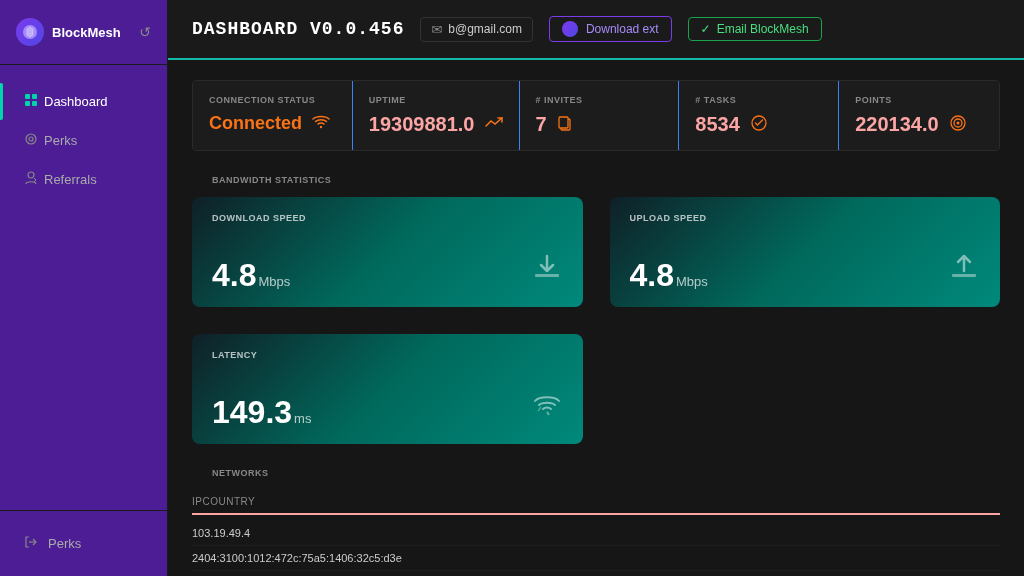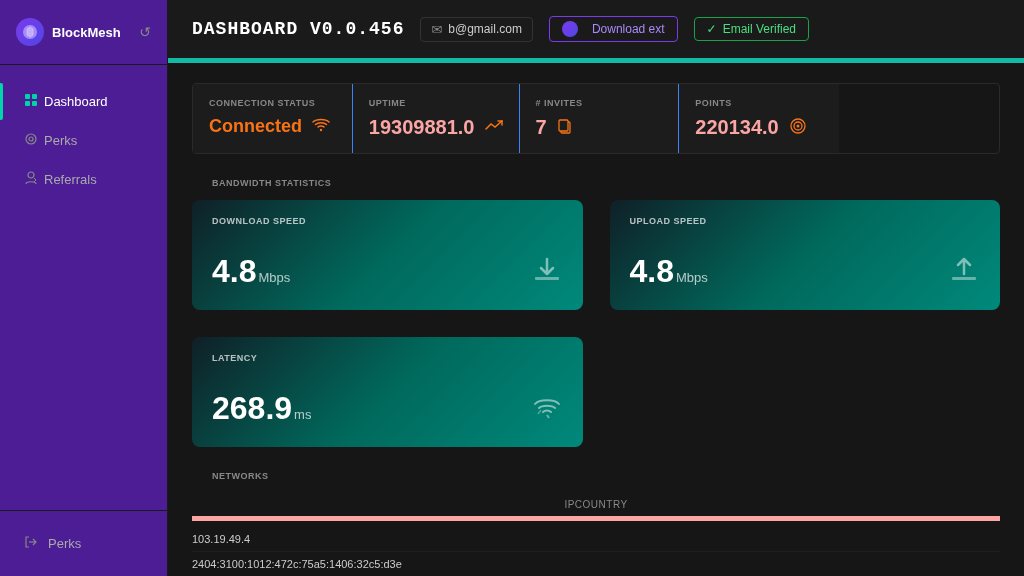--- a/index.html
+++ b/index.html
@@ -120,21 +120,21 @@
       padding: 0;
     }
 
     
     .header {
       background: #1a1a1a;
       padding: 16px 24px;
       display: flex;
       align-items: center;
       gap: 16px;
-      border-bottom: 5px solid #14b8a6;
+      border-bottom: 2px solid #14b8a6;
     }
 
     .dashboard-title {
       font-size: 18px;
       font-weight: 700;
       color: #fff;
       letter-spacing: 1px;
       font-family: 'Courier New', monospace;
     }
 
@@ -150,21 +150,21 @@
     }
 
     .header-email-icon {
       color: #888;
       font-size: 13px;
     }
 
     .download-ext-btn {
       display: flex;
       align-items: center;
-      gap: 14px;
+      gap: 8px;
       border: 1px solid #7c3aed;
       border-radius: 4px;
       padding: 4px 12px;
       font-size: 12px;
       color: #a78bfa;
       cursor: pointer;
       background: none;
     }
 
     .download-ext-icon {
@@ -277,21 +277,21 @@
     .bandwidth-card-label {
       font-size: 9px;
       color: rgba(255,255,255,0.7);
       text-transform: uppercase;
       letter-spacing: 0.5px;
       font-weight: 600;
     }
 
     .bandwidth-value-row {
       display: flex;
-      align-items: flex-start;
+      align-items: flex-end;
       justify-content: space-between;
     }
 
     .bandwidth-value {
       font-size: 32px;
       font-weight: 700;
       color: #fff;
       line-height: 1;
     }
 
@@ -310,23 +310,23 @@
     .networks-section {
       padding: 8px 24px 16px;
     }
 
     .networks-table {
       width: 100%;
     }
 
     .networks-table-header {
       display: flex;
-      justify-content: center;
+      justify-content: flex-start;
       padding: 6px 0;
-      border-bottom: 5px solid #fca5a5;
+      border-bottom: 2px solid #fca5a5;
       margin-bottom: 6px;
     }
 
     .networks-table-col {
       font-size: 10px;
       color: #888;
       text-transform: uppercase;
       letter-spacing: 0.5px;
     }
 
@@ -415,21 +415,21 @@
       <span>b@gmail.com</span>
     </div>
 
     <button class="download-ext-btn">
       <div class="download-ext-icon"></div>
       <span>Download ext</span>
     </button>
 
     <div class="email-verified">
       <span>✓</span>
-      <span>Email Verified</span>
+      <span>Email BlockMesh</span>
     </div>
   </div>
 
   <div class="stats-section">
     <div class="stats-grid">
 
       <div class="stat-card">
         <div class="stat-label">CONNECTION STATUS</div>
         <div class="stat-value-row">
           <span class="stat-value connected">Connected</span>
@@ -463,20 +463,32 @@
           <span class="stat-value">7</span>
           <span>
             <svg width="16" height="16" viewBox="0 0 16 16" fill="none">
               <rect x="4" y="4" width="9" height="11" rx="1" stroke="#f97316" stroke-width="1.3"></rect>
               <rect x="2" y="2" width="9" height="11" rx="1" stroke="#f97316" stroke-width="1.3" fill="#1c1c1c"></rect>
             </svg>
           </span>
         </div>
       </div>
 
+      <div class="stat-card">
+        <div class="stat-label"># TASKS</div>
+        <div class="stat-value-row">
+          <span class="stat-value">8534</span>
+          <span>
+            <svg width="18" height="18" viewBox="0 0 18 18" fill="none">
+              <circle cx="9" cy="9" r="7" stroke="#f97316" stroke-width="1.3"></circle>
+              <path d="M5.5 9 L7.5 11 L12.5 6" stroke="#f97316" stroke-width="1.3" fill="none" stroke-linecap="round"></path>
+            </svg>
+          </span>
+        </div>
+      </div>
 
       <div class="stat-card">
         <div class="stat-label">POINTS</div>
         <div class="stat-value-row">
           <span class="stat-value">220134.0</span>
           <span>
             <svg width="18" height="18" viewBox="0 0 18 18" fill="none">
               <circle cx="9" cy="9" r="7" stroke="#f97316" stroke-width="1.3"></circle>
               <circle cx="9" cy="9" r="4" stroke="#f97316" stroke-width="1.3"></circle>
               <circle cx="9" cy="9" r="1.5" fill="#f97316"></circle>
@@ -519,21 +531,21 @@
               <path d="M16 19 L16 4 M10 10 L16 4 L22 10" stroke="rgba(255,255,255,0.5)" stroke-width="2.5" fill="none" stroke-linecap="round" stroke-linejoin="round"></path>
             </svg>
           </span>
         </div>
       </div>
 
       <div class="bandwidth-card">
         <div class="bandwidth-card-label">LATENCY</div>
         <div class="bandwidth-value-row">
           <div>
-            <span class="bandwidth-value">268.9</span><span class="bandwidth-unit">ms</span>
+            <span class="bandwidth-value">149.3</span><span class="bandwidth-unit">ms</span>
           </div>
           <span class="bandwidth-icon">
             <svg width="32" height="32" viewBox="0 0 32 32" fill="none">
               <path d="M4 12 C8 7, 24 7, 28 12" stroke="rgba(255,255,255,0.5)" stroke-width="2" fill="none" stroke-linecap="round"></path>
               <path d="M8 16 C11 13, 21 13, 24 16" stroke="rgba(255,255,255,0.5)" stroke-width="2" fill="none" stroke-linecap="round"></path>
               <path d="M12 20 C14 18, 18 18, 20 20" stroke="rgba(255,255,255,0.5)" stroke-width="2" fill="none" stroke-linecap="round"></path>
               <line x1="16" y1="23" x2="18" y2="26" stroke="rgba(255,255,255,0.4)" stroke-width="2"></line>
               <line x1="10" y1="18" x2="7" y2="22" stroke="rgba(255,255,255,0.3)" stroke-width="1.5"></line>
             </svg>
           </span>

